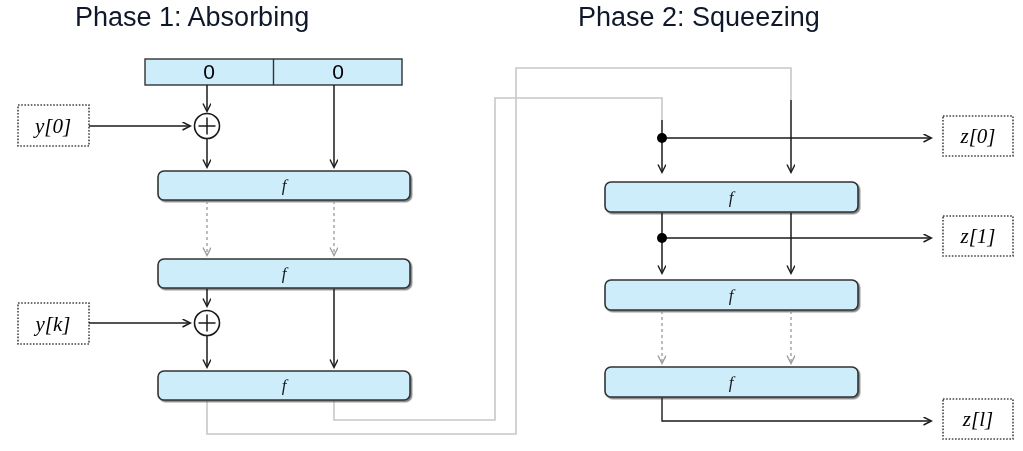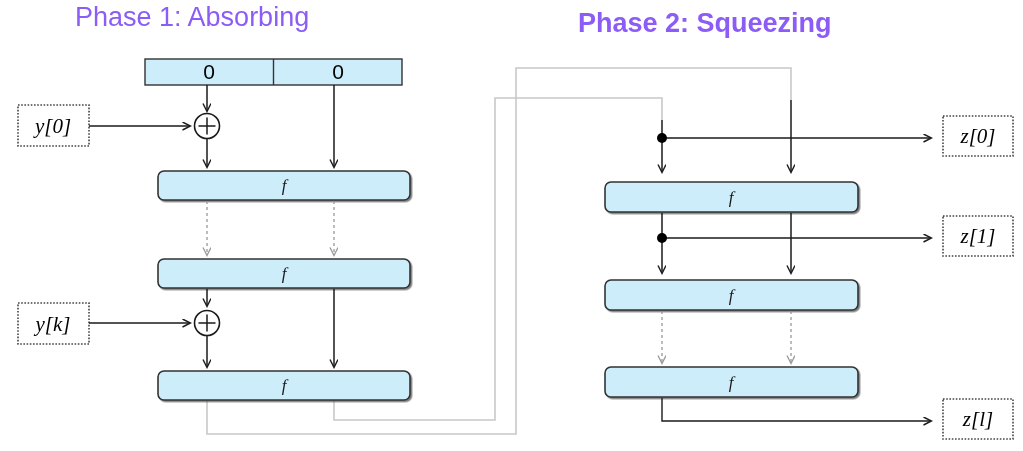--- a/index.html
+++ b/index.html
@@ -8,21 +8,21 @@
     position:relative;
     width:1023px;height:451px;
     background:#ffffff;
     overflow:hidden;
   }
   #svg{position:absolute;left:0;top:0;width:1023px;height:451px;}
   .title{
     position:absolute;
     font-family:"Liberation Sans",sans-serif;
     font-size:27px;
-    color:#8b5cf6;
+    color:#0f172a;
     white-space:nowrap;
     letter-spacing:0px;
   }
   .fbox-label{
     font-family:"Liberation Serif",serif;
     font-style:italic;
     font-size:17px;
     fill:#1a1a1a;
   }
   .zero-label{
@@ -36,21 +36,21 @@
     font-size:21px;
     fill:#000000;
   }
 </style>
 </head>
 <body>
 
 <div id="canvas">
 
   <div class="title" style="left:75px;top:2px;">Phase 1: Absorbing</div>
-  <div class="title" style="left:578px;top:8px;font-weight:bold;">Phase 2: Squeezing</div>
+  <div class="title" style="left:578px;top:2px;">Phase 2: Squeezing</div>
 
   <svg id="svg" viewBox="0 0 1023 451">
     <defs>
       <marker id="arrSolid" markerWidth="10" markerHeight="10" refX="8.5" refY="4" orient="auto" markerUnits="userSpaceOnUse">
         <path d="M1,0 L9,4 L1,8" fill="none" stroke="#1a1a1a" stroke-width="1.4"></path>
       </marker>
       <marker id="arrGray" markerWidth="10" markerHeight="10" refX="8.5" refY="4" orient="auto" markerUnits="userSpaceOnUse">
         <path d="M1,0 L9,4 L1,8" fill="none" stroke="#999999" stroke-width="1.3"></path>
       </marker>
       <filter id="shadow" x="-20%" y="-20%" width="160%" height="180%">

